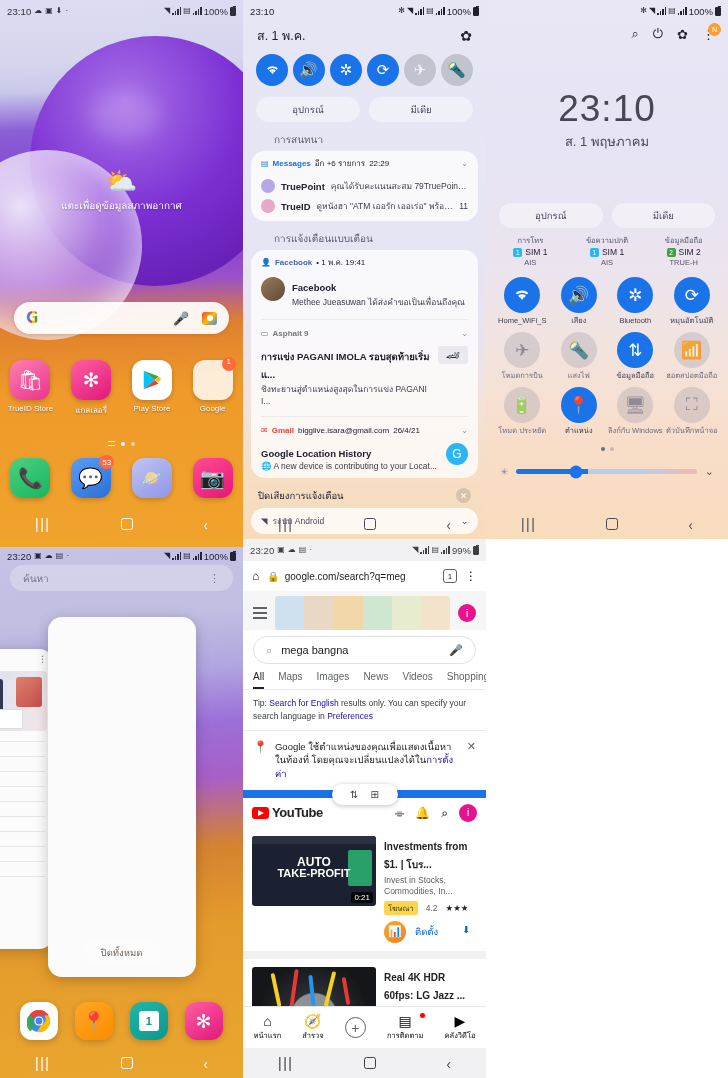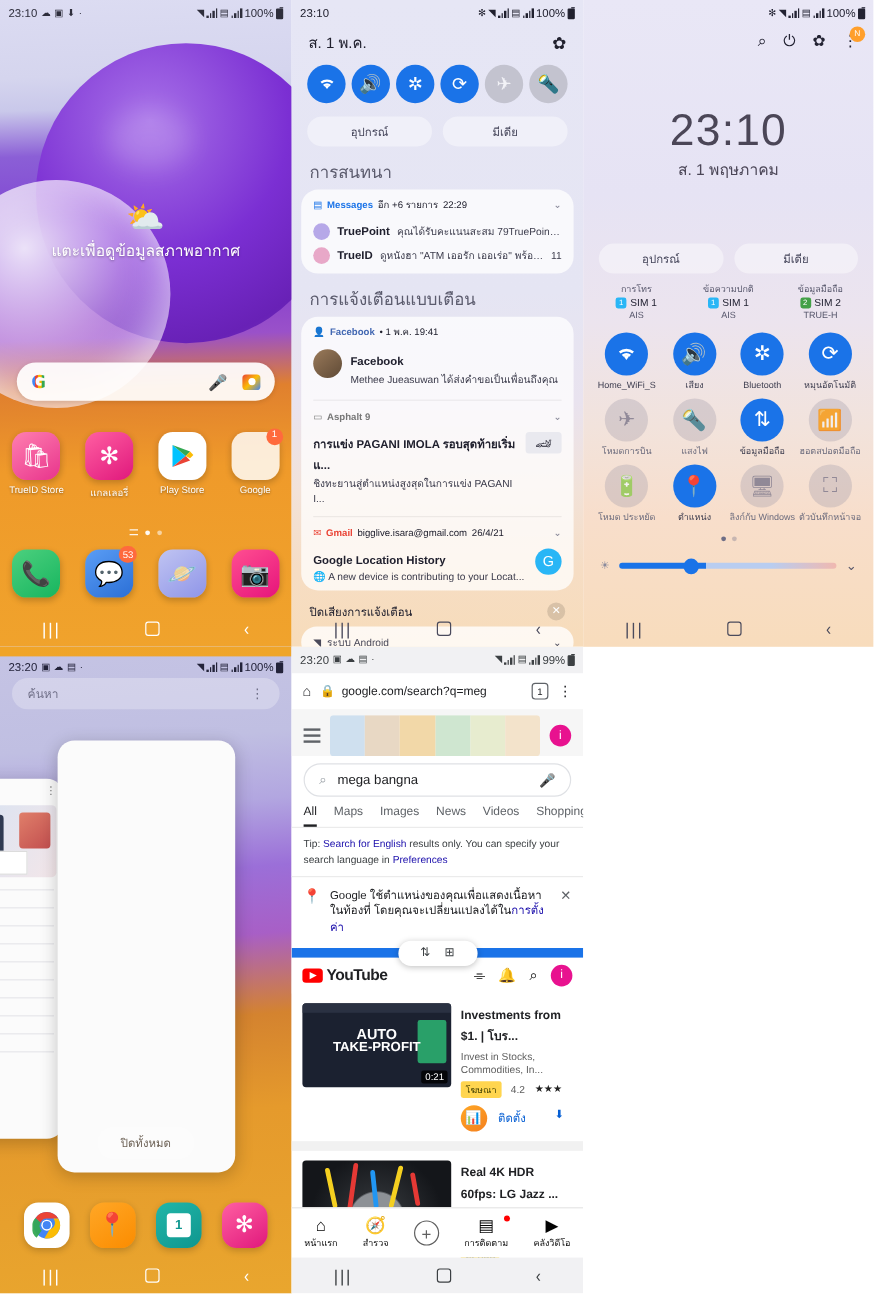--- a/index.html
+++ b/index.html
@@ -54,21 +54,21 @@
     box-shadow: inset -10px -16px 28px rgba(255,255,255,.5), inset 14px 16px 22px rgba(255,255,255,.28);
   }
   .orb {
     position: absolute; left: 30px; top: 36px; width: 250px; height: 250px;
     border-radius: 50%;
     background: radial-gradient(circle at 38% 26%, #a771e8, #7b2fd3 48%, #6821b6 78%, #7b3fbd);
   }
   .orb-glow { position:absolute; left:60px; top:55px; width:70px; height:50px; border-radius:50%; background:rgba(255,255,255,.16); filter: blur(10px); }
   .weather-widget { position: absolute; left: 0; right: 0; top: 168px; text-align: center; color: #fff; z-index: 5; }
   .wx-icon { font-size: 26px; line-height: 1; }
-  .wx-text { font-size: 13px; margin-top: 4px; text-shadow: 0 1px 2px rgba(0,0,0,.3); }
+  .wx-text { font-size: 10px; margin-top: 4px; text-shadow: 0 1px 2px rgba(0,0,0,.3); }
   .gsearch {
     position: absolute; left: 14px; right: 14px; top: 302px; height: 32px;
     background: rgba(255,255,255,.92); border-radius: 18px;
     display: flex; align-items: center; padding: 0 12px; z-index: 6;
     box-shadow: 0 1px 4px rgba(0,0,0,.12);
   }
   .g-logo { font-size: 15px; font-weight: bold; font-family: "DejaVu Sans", sans-serif;
     background: linear-gradient(90deg,#4285F4 0 25%,#EA4335 25% 50%,#FBBC05 50% 75%,#34A853 75%);
     -webkit-background-clip: text; background-clip: text; color: transparent; }
   .g-mic { margin-left: auto; font-size: 13px; color:#4285F4; }
@@ -102,21 +102,21 @@
   .shade-head { padding: 4px 14px 0; display: flex; align-items: center; }
   .shade-date { font-size: 12.5px; }
   .gear { margin-left: auto; font-size: 14px; }
   .qs-row { display: flex; justify-content: space-between; padding: 8px 13px 0; }
   .qs { width: 32px; height: 32px; border-radius: 50%; background: #1a73e8; color: #fff;
     display: flex; align-items: center; justify-content: center; font-size: 15px; }
   .qs.off { background: #c3c3cf; color: #f2f2f7; }
   .pillrow { display: flex; gap: 9px; padding: 11px 13px 0; }
   .pill { flex: 1; height: 25px; border-radius: 14px; background: rgba(255,255,255,.42);
     display: flex; align-items: center; justify-content: center; font-size: 9.5px; color: #45455a; }
-  .sec-title { font-size: 14px; color: #5b5b6d; padding: 10px 15px 4px; }
+  .sec-title { font-size: 10px; color: #5b5b6d; padding: 10px 15px 4px; margin-left: 16px; }
   .card { margin: 0 8px; background: rgba(255,255,255,.75); border-radius: 14px; overflow: hidden; }
   .nrow { padding: 6px 10px; }
   .napp { display: flex; align-items: center; gap: 4px; font-size: 8px; }
   .napp .nm { font-weight: bold; }
   .napp .chev { margin-left: auto; font-size: 8px; color: #8a8a9a; }
   .nline { display: flex; align-items: center; gap: 6px; padding: 3px 10px 3px 0; }
   .avatar { width: 14px; height: 14px; border-radius: 50%; flex: 0 0 auto; }
   .nname { font-size: 9.5px; font-weight: bold; }
   .nbody { font-size: 8.5px; color: #3c3c4c; overflow: hidden; white-space: nowrap; text-overflow: ellipsis; flex: 1; }
   .ncount { font-size: 8.5px; color: #3c3c4c; }

